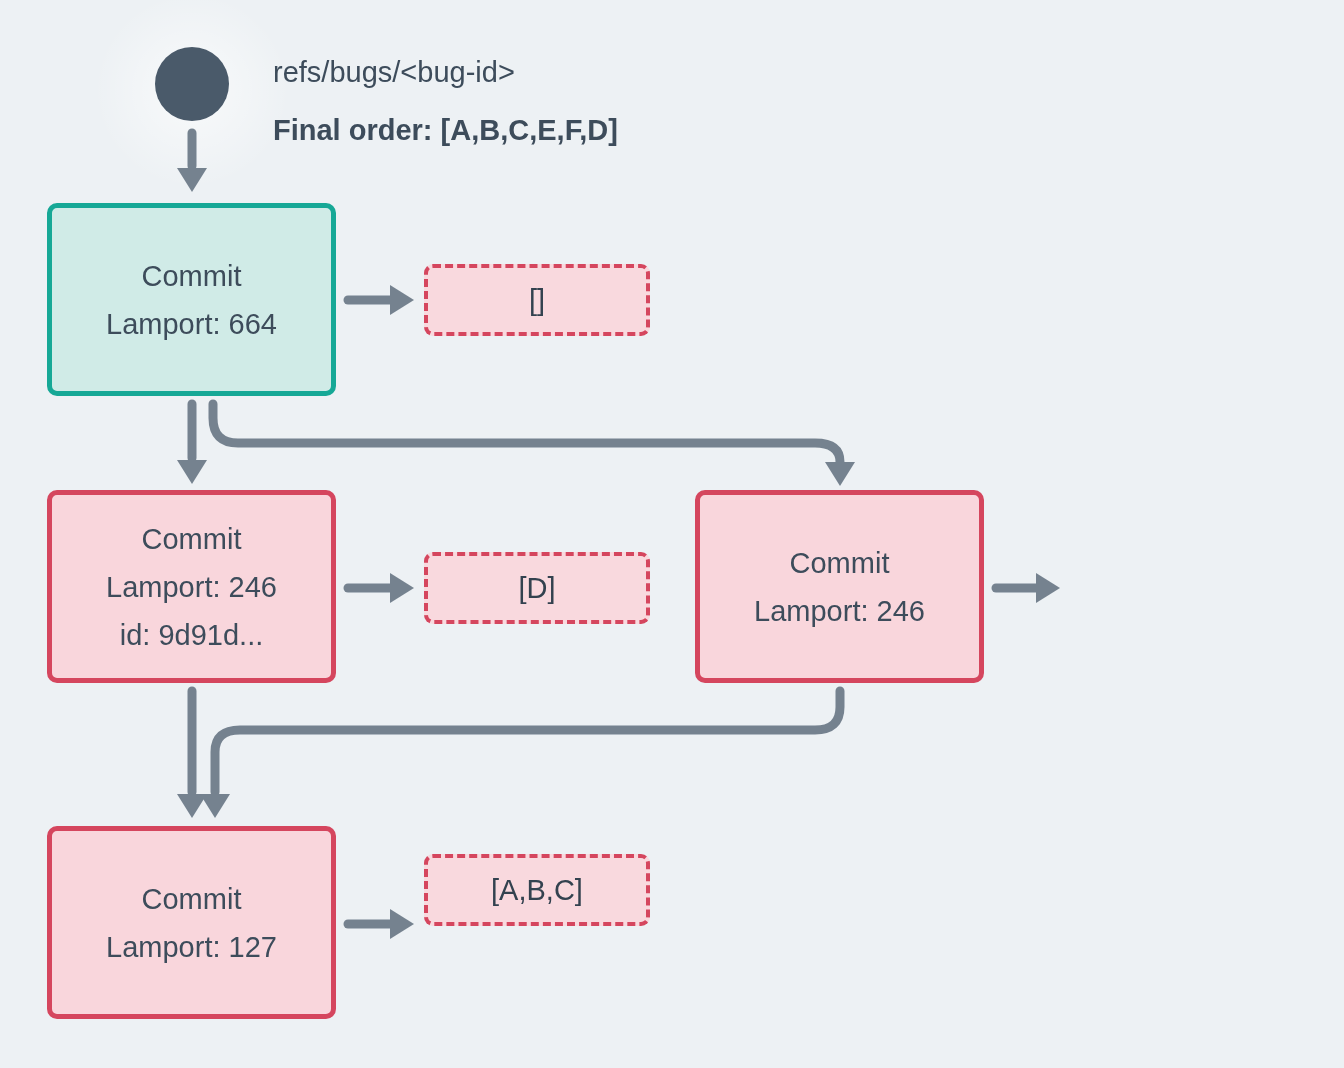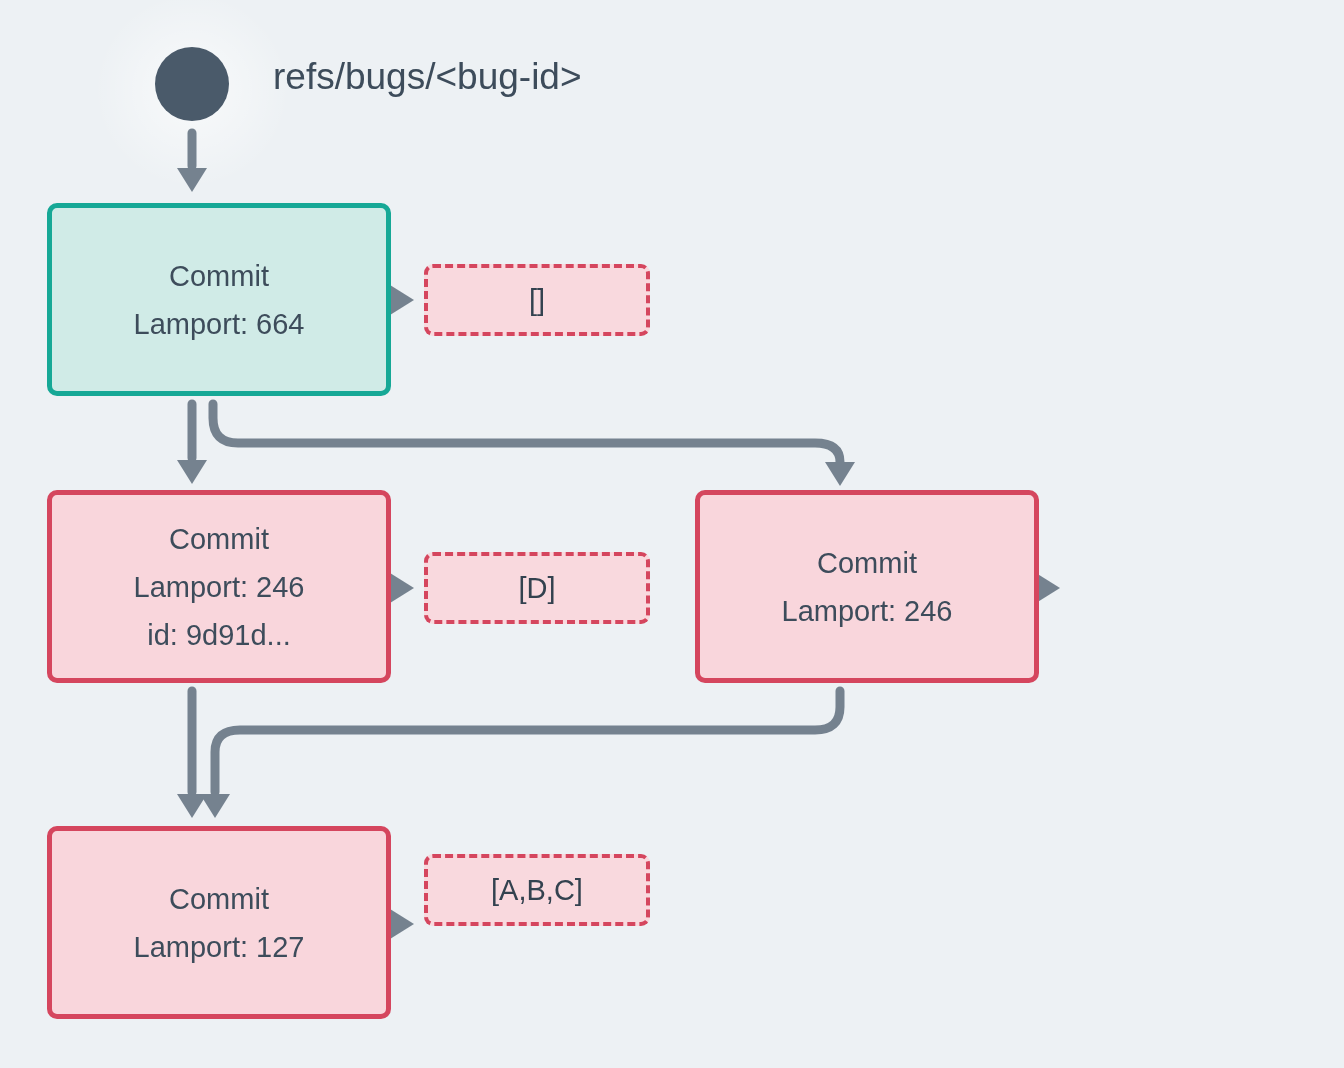--- a/index.html
+++ b/index.html
@@ -9,27 +9,27 @@
     background:
       radial-gradient(circle 140px at 192px 90px, rgba(255,255,255,.65), rgba(255,255,255,0) 70%),
       #edf1f4;
   }
   #arrow-layer{position:absolute;left:0;top:0;width:1344px;height:1068px;pointer-events:none;}
   .head-circle{
     position:absolute;left:155px;top:47px;width:74px;height:74px;
     border-radius:50%;background:#4a5a6a;
   }
   .ref-label{
-    position:absolute;left:273px;top:56px;font-size:37px;color:#3d4c5b;white-space:nowrap;
+    position:absolute;left:273px;top:56px;font-size:29px;color:#3d4c5b;white-space:nowrap;
   }
   .final-order{
     position:absolute;left:273px;top:114px;font-size:29px;font-weight:700;color:#3d4c5b;white-space:nowrap;
   }
   .commit{
-    position:absolute;width:344px;height:193px;box-sizing:border-box;border-radius:10px;
+    position:absolute;width:289px;height:193px;box-sizing:border-box;border-radius:10px;
     display:flex;flex-direction:column;align-items:center;justify-content:center;
     font-size:29px;line-height:48px;color:#3d4c5b;text-align:center;
   }
   .commit.teal{background:#d0ebe7;border:5px solid #16a896;}
   .commit.pink{background:#f9d6dc;border:5px solid #d5465e;}
   .commit-root{left:47px;top:203px;}
   .commit-left{left:47px;top:490px;}
   .commit-right{left:695px;top:490px;}
   .commit-bottom{left:47px;top:826px;}
   .ops{
@@ -84,20 +84,21 @@
       <polygon class="ahead" points="200,794 230,794 215,818"></polygon>
     </g>
     <g>
       <path class="shaft" d="M348 924 H390"></path>
       <polygon class="ahead" points="390,909 390,939 414,924"></polygon>
     </g>
   </svg>
 
   <div class="head-circle"></div>
   <div class="ref-label">refs/bugs/&lt;bug-id&gt;</div>
+  <div class="final-order">Final order: [A,B,C,E,F,D]</div>
 
   <div class="commit teal commit-root">
     <div>Commit</div>
     <div>Lamport: 664</div>
   </div>
   <div class="ops ops-root">
     <span>[]</span>
   </div>
 
   <div class="commit pink commit-left">

